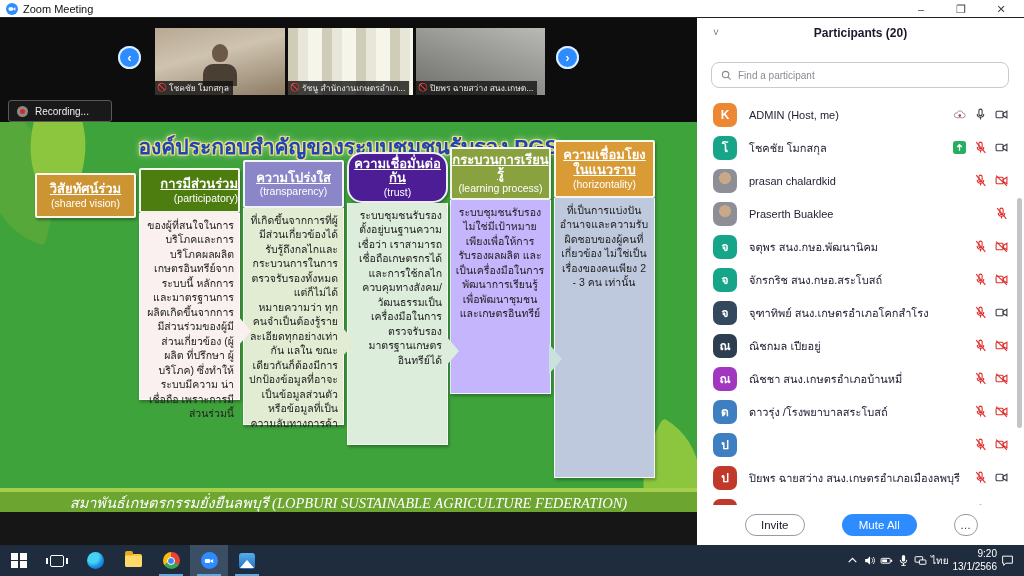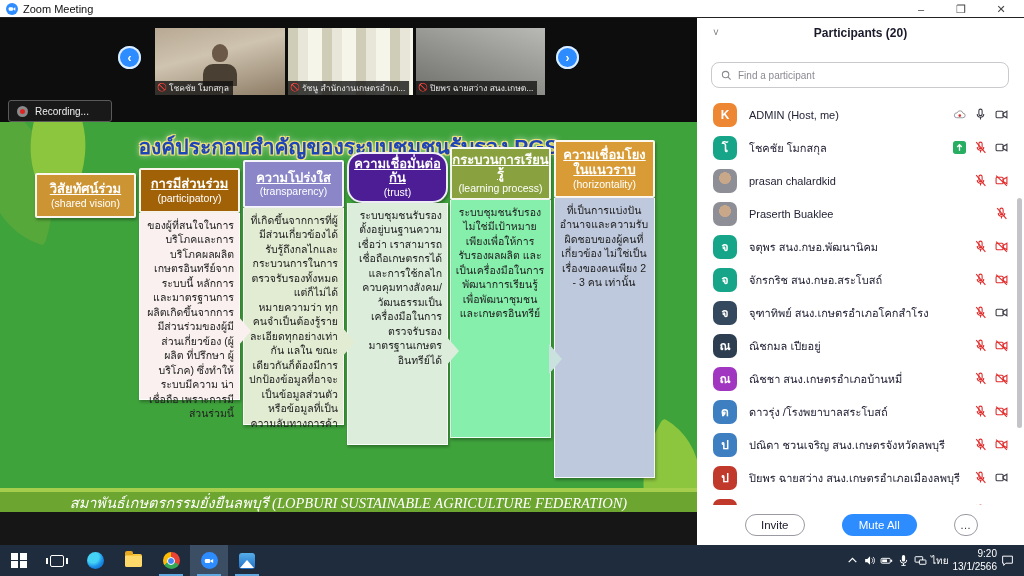--- a/index.html
+++ b/index.html
@@ -183,21 +183,21 @@
         <div class="leaf leaf-br"></div>
         <div class="slide-title">องค์ประกอบสำคัญของระบบชุมชนรับรอง PGS</div>
         <div id="pgs-columns">
             <div class="pgs-col" style="left: 35px; top: 51px; z-index: 10;">
               <div class="pgs-header" style="background: rgb(205, 148, 51); height: 45px;">
                 <span class="th">วิสัยทัศน์ร่วม</span>
                 <span class="en">(shared vision)</span>
               </div>
             </div>
             <div class="pgs-col" style="left: 139px; top: 46px; z-index: 9;">
-              <div class="pgs-header" style="background: #a16207; height: 45px;">
+              <div class="pgs-header" style="background: #4d7c0f; height: 45px; text-align: right;">
                 <span class="th">การมีส่วนร่วม</span>
                 <span class="en">(participatory)</span>
               </div>
               <div class="pgs-body align-right" style="background: rgb(249, 240, 239); height: 187px;"><span>ของผู้ที่สนใจในการบริโภคและการ บริโภคผลผลิต เกษตรอินทรีย์จากระบบนี้ หลักการและมาตรฐานการ ผลิตเกิดขึ้นจากการมีส่วนร่วมของผู้มีส่วนเกี่ยวข้อง (ผู้ผลิต ที่ปรึกษา ผู้บริโภค) ซึ่งทำให้ระบบมีความ น่าเชื่อถือ เพราะการมีส่วนร่วมนี้</span><span class="pgs-arrow" style="border-left-color: rgb(249, 240, 239); top: 103px;"></span></div>
             </div>
             <div class="pgs-col" style="left: 243px; top: 38px; z-index: 8;">
               <div class="pgs-header" style="background: rgb(138, 134, 200); height: 48px;">
                 <span class="th">ความโปร่งใส</span>
                 <span class="en">(transparency)</span>
               </div>
@@ -208,21 +208,21 @@
                 <span class="th">ความเชื่อมั่นต่อกัน</span>
                 <span class="en">(trust)</span>
               </div>
               <div class="pgs-body align-right" style="background: rgb(220, 237, 220); height: 242px;"><span>ระบบชุมชนรับรองตั้งอยู่บนฐานความเชื่อว่า เราสามารถเชื่อถือเกษตรกรได้ และการใช้กลไกควบคุมทางสังคม/ วัฒนธรรมเป็นเครื่องมือในการตรวจรับรองมาตรฐานเกษตรอินทรีย์ได้</span><span class="pgs-arrow" style="border-left-color: rgb(220, 237, 220); top: 133px;"></span></div>
             </div>
             <div class="pgs-col" style="left: 450px; top: 25px; z-index: 6; border-radius: 11px;">
               <div class="pgs-header" style="background: rgb(137, 162, 63); height: 53px;">
                 <span class="th">กระบวนการเรียนรู้</span>
                 <span class="en">(learning process)</span>
               </div>
-              <div class="pgs-body align-center" style="background: #86efac; height: 238px;"><span>ระบบชุมชนรับรองไม่ใช่มีเป้าหมายเพียงเพื่อให้การรับรองผลผลิต และเป็นเครื่องมือในการพัฒนาการเรียนรู้ เพื่อพัฒนาชุมชนและเกษตรอินทรีย์</span><span class="pgs-arrow" style="border-left-color: rgb(201, 226, 222); top: 144px;"></span></div>
+              <div class="pgs-body align-center" style="background: #c4b5fd; height: 194px;"><span>ระบบชุมชนรับรองไม่ใช่มีเป้าหมายเพียงเพื่อให้การรับรองผลผลิต และเป็นเครื่องมือในการพัฒนาการเรียนรู้ เพื่อพัฒนาชุมชนและเกษตรอินทรีย์</span><span class="pgs-arrow" style="border-left-color: rgb(201, 226, 222); top: 144px;"></span></div>
             </div>
             <div class="pgs-col" style="left: 554px; top: 18px; z-index: 5;">
               <div class="pgs-header" style="background: rgb(216, 155, 53); height: 58px;">
                 <span class="th">ความเชื่อมโยงในแนวราบ</span>
                 <span class="en">(horizontality)</span>
               </div>
               <div class="pgs-body align-center" style="background: rgb(191, 201, 221); height: 280px;"><span>ที่เป็นการแบ่งปันอำนาจและความรับผิดชอบของผู้คนที่เกี่ยวข้อง ไม่ใช่เป็นเรื่องของคนเพียง 2 - 3 คน เท่านั้น</span></div>
             </div>
           </div>
         <div class="slide-footer">
@@ -439,21 +439,20 @@
                 <svg viewBox="0 0 24 24">
                   <rect x="2" y="6" width="13" height="12" rx="2" fill="none" stroke="#E02B2B" stroke-width="2"></rect>
                   <path d="M15 10l7-4v12l-7-4z" fill="none" stroke="#E02B2B" stroke-width="2"></path>
                   <path d="M2 3l20 19" stroke="#E02B2B" stroke-width="2"></path>
                 </svg>
               </span>
             </span>
   </div>
           <div class="p-row">
     <span class="avatar" style="background: rgb(62, 127, 193);">ป</span>
-    <span class="p-name">ปณิดา ชวนเจริญ สนง.เกษตรจังหวัดลพบุรี</span>
     <span class="p-icons">
               <span style="display: inline-flex;">
                 <svg viewBox="0 0 24 24">
                   <rect x="9" y="2" width="6" height="12" rx="3" fill="none" stroke="#E02B2B" stroke-width="2"></rect>
                   <path d="M6 11a6 6 0 0 0 12 0M12 17v4" fill="none" stroke="#E02B2B" stroke-width="2"></path>
                   <path d="M4 2l17 20" stroke="#E02B2B" stroke-width="2"></path>
                 </svg>
               </span>
               <span style="display: inline-flex;">
                 <svg viewBox="0 0 24 24">

